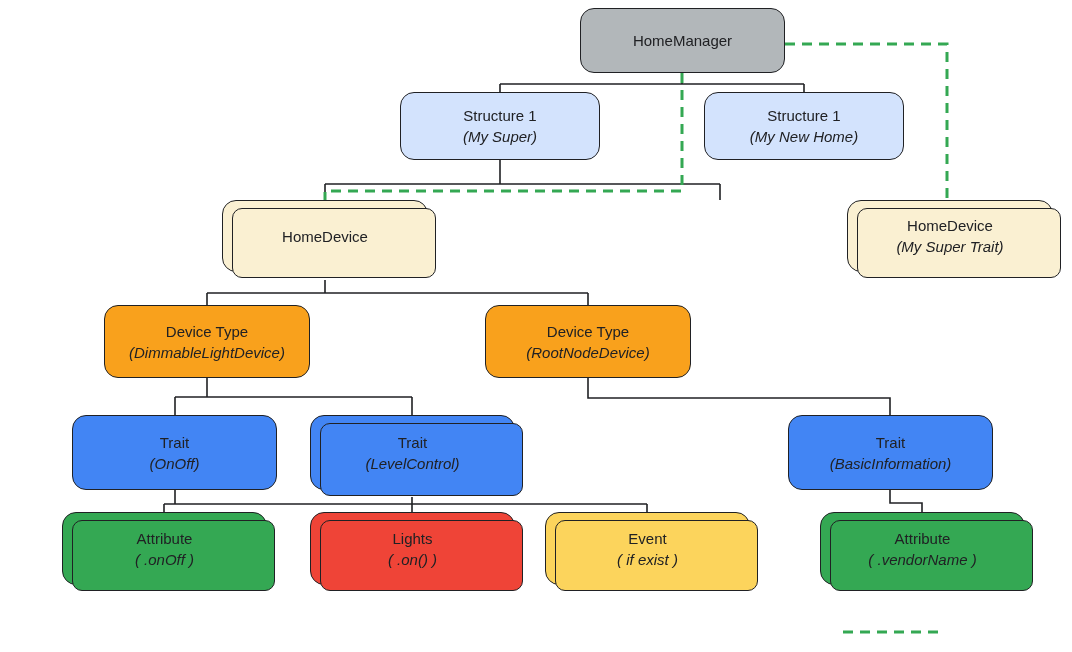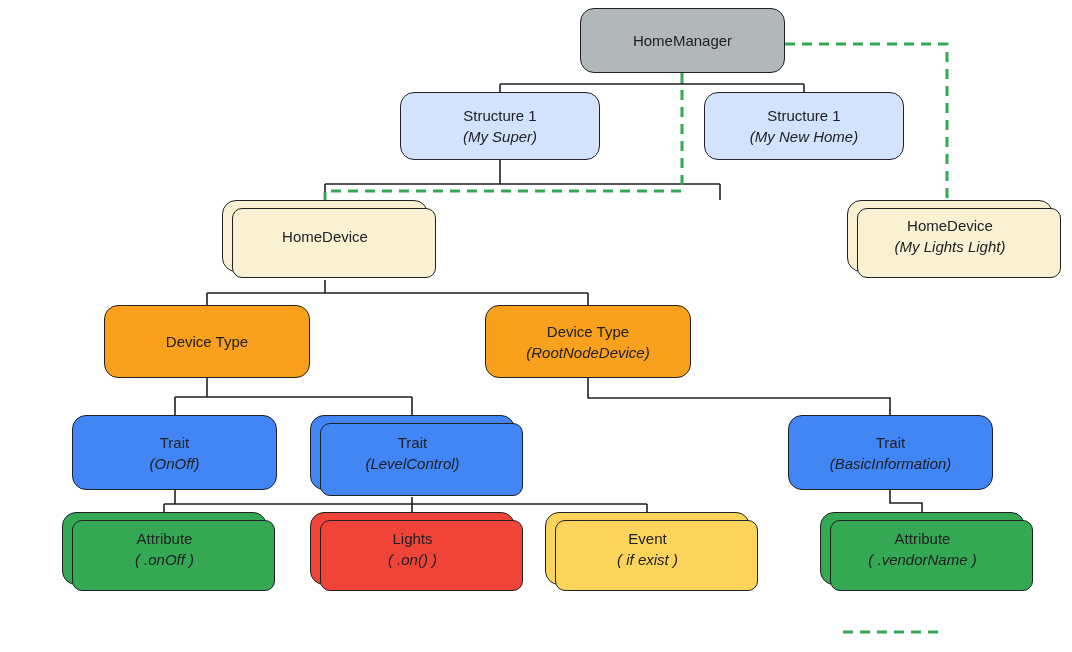--- a/index.html
+++ b/index.html
@@ -85,25 +85,26 @@
   <div class="node c-blue-light" style="left:704px;top:92px;width:200px;height:68px">
     <span class="t">Structure 1</span>
     <span class="s">(My New Home)</span>
   </div>
 
   <div class="node stacked c-cream" style="left:222px;top:200px;width:206px;height:72px">
     <span class="t">HomeDevice</span>
   </div>
   <div class="node stacked c-cream" style="left:847px;top:200px;width:206px;height:72px">
     <span class="t">HomeDevice</span>
-    <span class="s">(My Lights Light)</span>
+    <span class="s">(My Super Trait)</span>
   </div>
 
   <div class="node c-orange" style="left:104px;top:305px;width:206px;height:73px">
     <span class="t">Device Type</span>
+    <span class="s">(DimmableLightDevice)</span>
   </div>
   <div class="node c-orange" style="left:485px;top:305px;width:206px;height:73px">
     <span class="t">Device Type</span>
     <span class="s">(RootNodeDevice)</span>
   </div>
 
   <div class="node c-blue" style="left:72px;top:415px;width:205px;height:75px">
     <span class="t">Trait</span>
     <span class="s">(OnOff)</span>
   </div>

